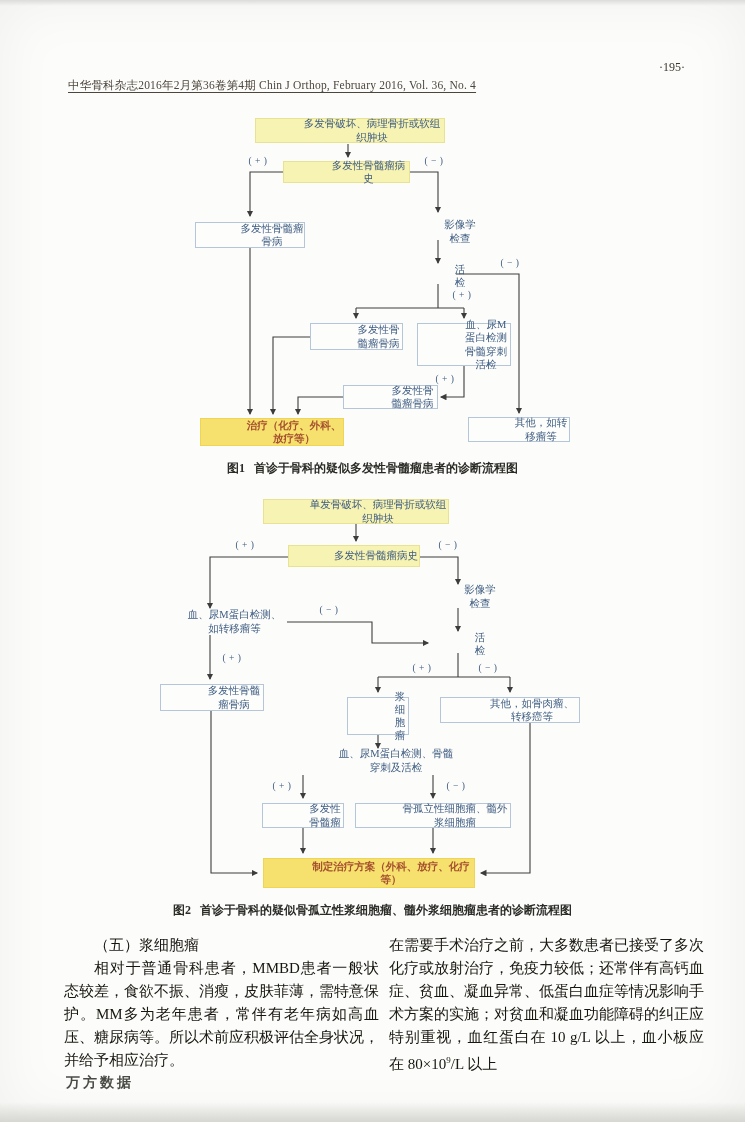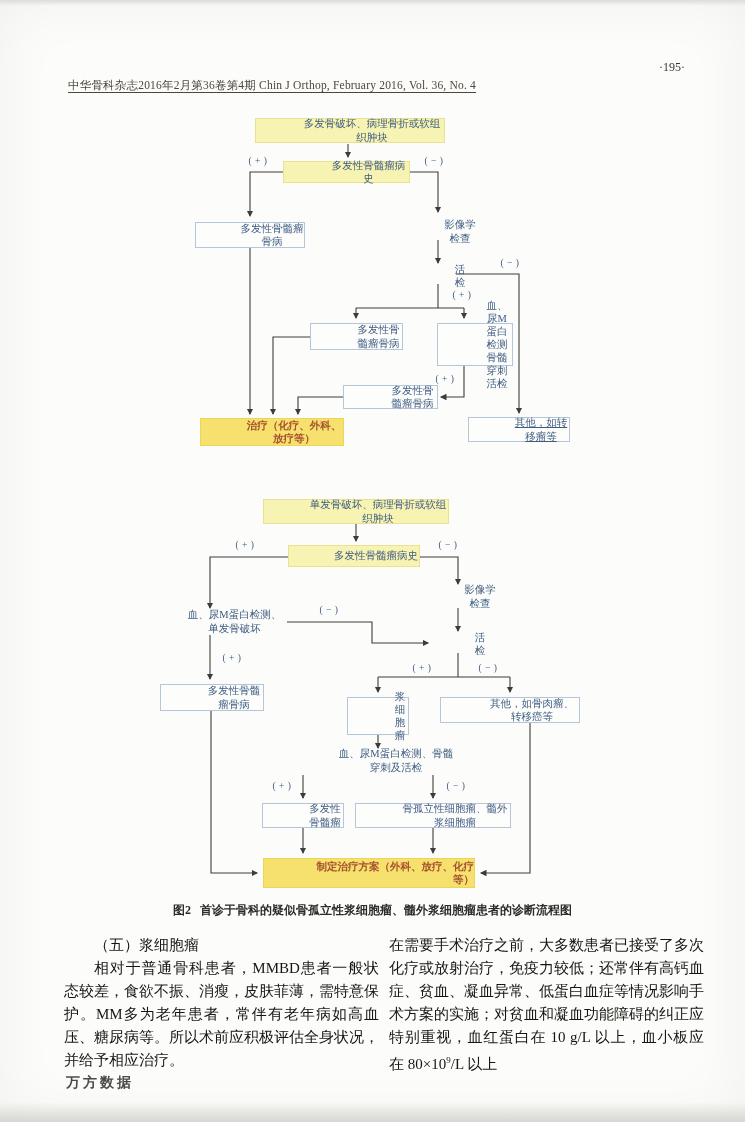--- a/index.html
+++ b/index.html
@@ -79,30 +79,33 @@
     <div class="node box-yellow" style="left:195px;top:6px;width:190px;height:25px;">多发骨破坏、病理骨折或软组织肿块</div>
     <div class="node box-yellow" style="left:223px;top:49px;width:127px;height:22px;">多发性骨髓瘤病史</div>
     <div class="sign" style="left:172px;top:44px;width:52px;">( + )</div>
     <div class="sign" style="left:348px;top:44px;width:52px;">( − )</div>
     <div class="node box-white" style="left:135px;top:110px;width:110px;height:26px;">多发性骨髓瘤骨病</div>
     <div class="node plain" style="left:340px;top:112px;width:76px;height:15px;">影像学检查</div>
     <div class="node plain" style="left:354px;top:157px;width:48px;height:14px;">活检</div>
     <div class="sign" style="left:381px;top:178px;width:42px;">( + )</div>
     <div class="sign" style="left:424px;top:146px;width:52px;">( − )</div>
     <div class="node box-white" style="left:250px;top:211px;width:93px;height:27px;">多发性骨髓瘤骨病</div>
-    <div class="node box-white" style="left:377px;top:211px;width:76px;height:43px;">
+    <div class="node box-white" style="left:357px;top:211px;width:94px;height:43px;">
       <div>血、尿M蛋白检测</div>
       <div>骨髓穿刺活检</div>
     </div>
     <div class="sign" style="left:366px;top:262px;width:38px;">( + )</div>
     <div class="node box-white" style="left:283px;top:273px;width:95px;height:24px;">多发性骨髓瘤骨病</div>
     <div class="node box-strong" style="left:140px;top:306px;width:144px;height:28px;">治疗（化疗、外科、放疗等）</div>
-    <div class="node box-white" style="left:408px;top:305px;width:102px;height:25px;text-decoration:underline;">其他，如转移瘤等</div>
+    <div class="node box-white" style="left:408px;top:305px;width:102px;height:25px;">其他，如转移瘤等</div>
   </div>
 
+  <div class="caption" style="top:460px;">
+    <span class="cap-label">图1</span><span>首诊于骨科的疑似多发性骨髓瘤患者的诊断流程图</span>
+  </div>
 
   <div class="fig" style="top:495px;width:620px;height:400px;">
     <svg width="620" height="400">
       <defs>
         <marker id="ar2" markerWidth="7" markerHeight="7" refX="5" refY="3" orient="auto">
           <path d="M0,0 L6,3 L0,6 z" fill="#3c3c3c"></path>
         </marker>
       </defs>
       <path class="ln" d="M296,29 V46" marker-end="url(#ar2)"></path>
       <path class="ln" d="M228,62 H150 V113" marker-end="url(#ar2)"></path>
@@ -120,36 +123,36 @@
       <path class="ln" d="M373,280 V303" marker-end="url(#ar2)"></path>
       <path class="ln" d="M243,333 V358" marker-end="url(#ar2)"></path>
       <path class="ln" d="M373,333 V358" marker-end="url(#ar2)"></path>
       <path class="ln" d="M470,228 V378 H421" marker-end="url(#ar2)"></path>
     </svg>
 
     <div class="node box-yellow" style="left:203px;top:4px;width:186px;height:25px;">单发骨破坏、病理骨折或软组织肿块</div>
     <div class="node box-yellow" style="left:228px;top:50px;width:132px;height:22px;">多发性骨髓瘤病史</div>
     <div class="sign" style="left:160px;top:45px;width:50px;">( + )</div>
     <div class="sign" style="left:362px;top:45px;width:52px;">( − )</div>
-    <div class="node plain" style="left:80px;top:119px;width:145px;height:15px;">血、尿M蛋白检测、单发骨破坏</div>
+    <div class="node plain" style="left:80px;top:119px;width:145px;height:15px;">血、尿M蛋白检测、如转移瘤等</div>
     <div class="sign" style="left:243px;top:110px;width:52px;">( − )</div>
     <div class="node plain" style="left:360px;top:94px;width:76px;height:15px;">影像学检查</div>
     <div class="node plain" style="left:374px;top:142px;width:48px;height:14px;">活检</div>
     <div class="sign" style="left:150px;top:158px;width:44px;">( + )</div>
     <div class="node box-white" style="left:100px;top:189px;width:104px;height:27px;">多发性骨髓瘤骨病</div>
     <div class="sign" style="left:340px;top:168px;width:44px;">( + )</div>
     <div class="sign" style="left:406px;top:168px;width:44px;">( − )</div>
     <div class="node box-white" style="left:287px;top:202px;width:62px;height:38px;">浆细胞瘤</div>
     <div class="node box-white" style="left:380px;top:202px;width:140px;height:26px;">其他，如骨肉瘤、转移癌等</div>
     <div class="node plain" style="left:230px;top:258px;width:168px;height:15px;">血、尿M蛋白检测、骨髓穿刺及活检</div>
     <div class="sign" style="left:202px;top:286px;width:40px;">( + )</div>
     <div class="sign" style="left:376px;top:286px;width:40px;">( − )</div>
     <div class="node box-white" style="left:202px;top:308px;width:82px;height:25px;">多发性骨髓瘤</div>
     <div class="node box-white" style="left:295px;top:308px;width:156px;height:25px;">骨孤立性细胞瘤、髓外浆细胞瘤</div>
-    <div class="node box-strong" style="left:203px;top:363px;width:212px;height:30px;text-align:right;">制定治疗方案（外科、放疗、化疗等）</div>
+    <div class="node box-strong" style="left:203px;top:363px;width:212px;height:30px;">制定治疗方案（外科、放疗、化疗等）</div>
   </div>
 
   <div class="caption" style="top:902px;">
     <span class="cap-label">图2</span><span>首诊于骨科的疑似骨孤立性浆细胞瘤、髓外浆细胞瘤患者的诊断流程图</span>
   </div>
 
   <div class="bodycols">
     <div class="col">
       <p class="indent">（五）浆细胞瘤</p>
       <p class="indent">相对于普通骨科患者，MMBD患者一般状态较差，食欲不振、消瘦，皮肤菲薄，需特意保护。MM多为老年患者，常伴有老年病如高血压、糖尿病等。所以术前应积极评估全身状况，并给予相应治疗。</p>

